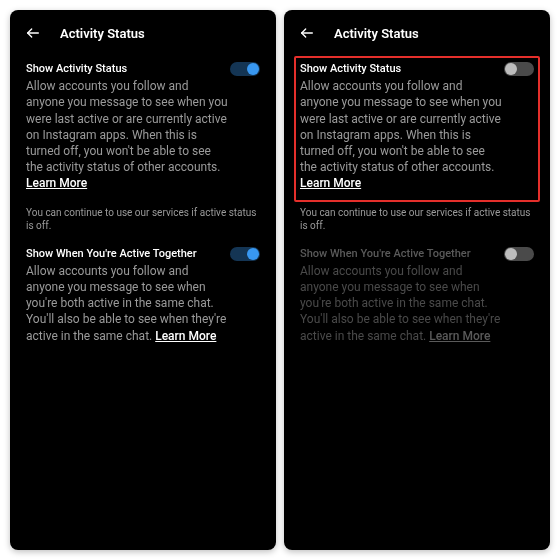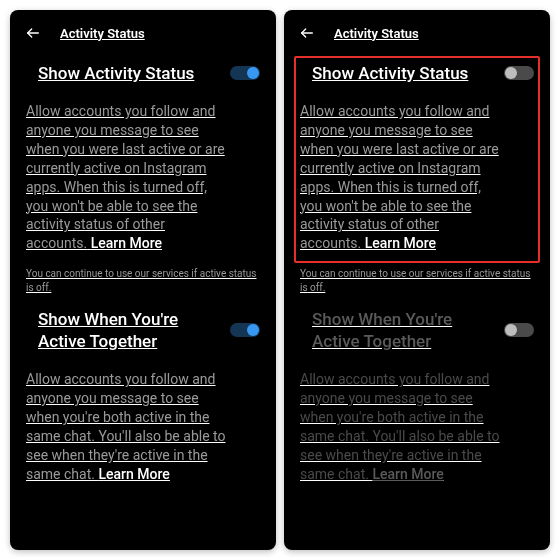--- a/index.html
+++ b/index.html
@@ -14,21 +14,20 @@
   }
   .phone {
     flex: 1;
     background: #000000;
     border-radius: 8px;
     box-shadow: 0 2px 6px rgba(0,0,0,0.25);
     overflow: hidden;
     color: #ffffff;
     padding: 14px 10px 10px 10px;
     position: relative;
-    text-decoration: underline;
   }
   .header {
     display: flex;
     align-items: center;
     gap: 18px;
     padding: 0 4px 14px 4px;
   }
   .back-arrow {
     width: 18px;
     height: 18px;
@@ -52,31 +51,30 @@
     border-radius: 2px;
     padding: 4px 4px 8px 4px;
   }
   .row-top {
     display: flex;
     align-items: center;
     justify-content: space-between;
     gap: 8px;
   }
   .setting-title {
-    font-size: 17px;
+    font-size: 11px;
     font-weight: 500;
     color: #ffffff;
     line-height: 1.3;
-    margin-left: 12px;
   }
   .desc {
-    font-size: 14px;
+    font-size: 12px;
     line-height: 1.35;
     color: #9a9a9a;
-    margin-top: 18px;
+    margin-top: 2px;
     padding-right: 32px;
   }
   .learn {
     color: #ffffff;
     font-weight: 500;
     text-decoration: underline;
     cursor: pointer;
   }
   .note {
     font-size: 10px;

